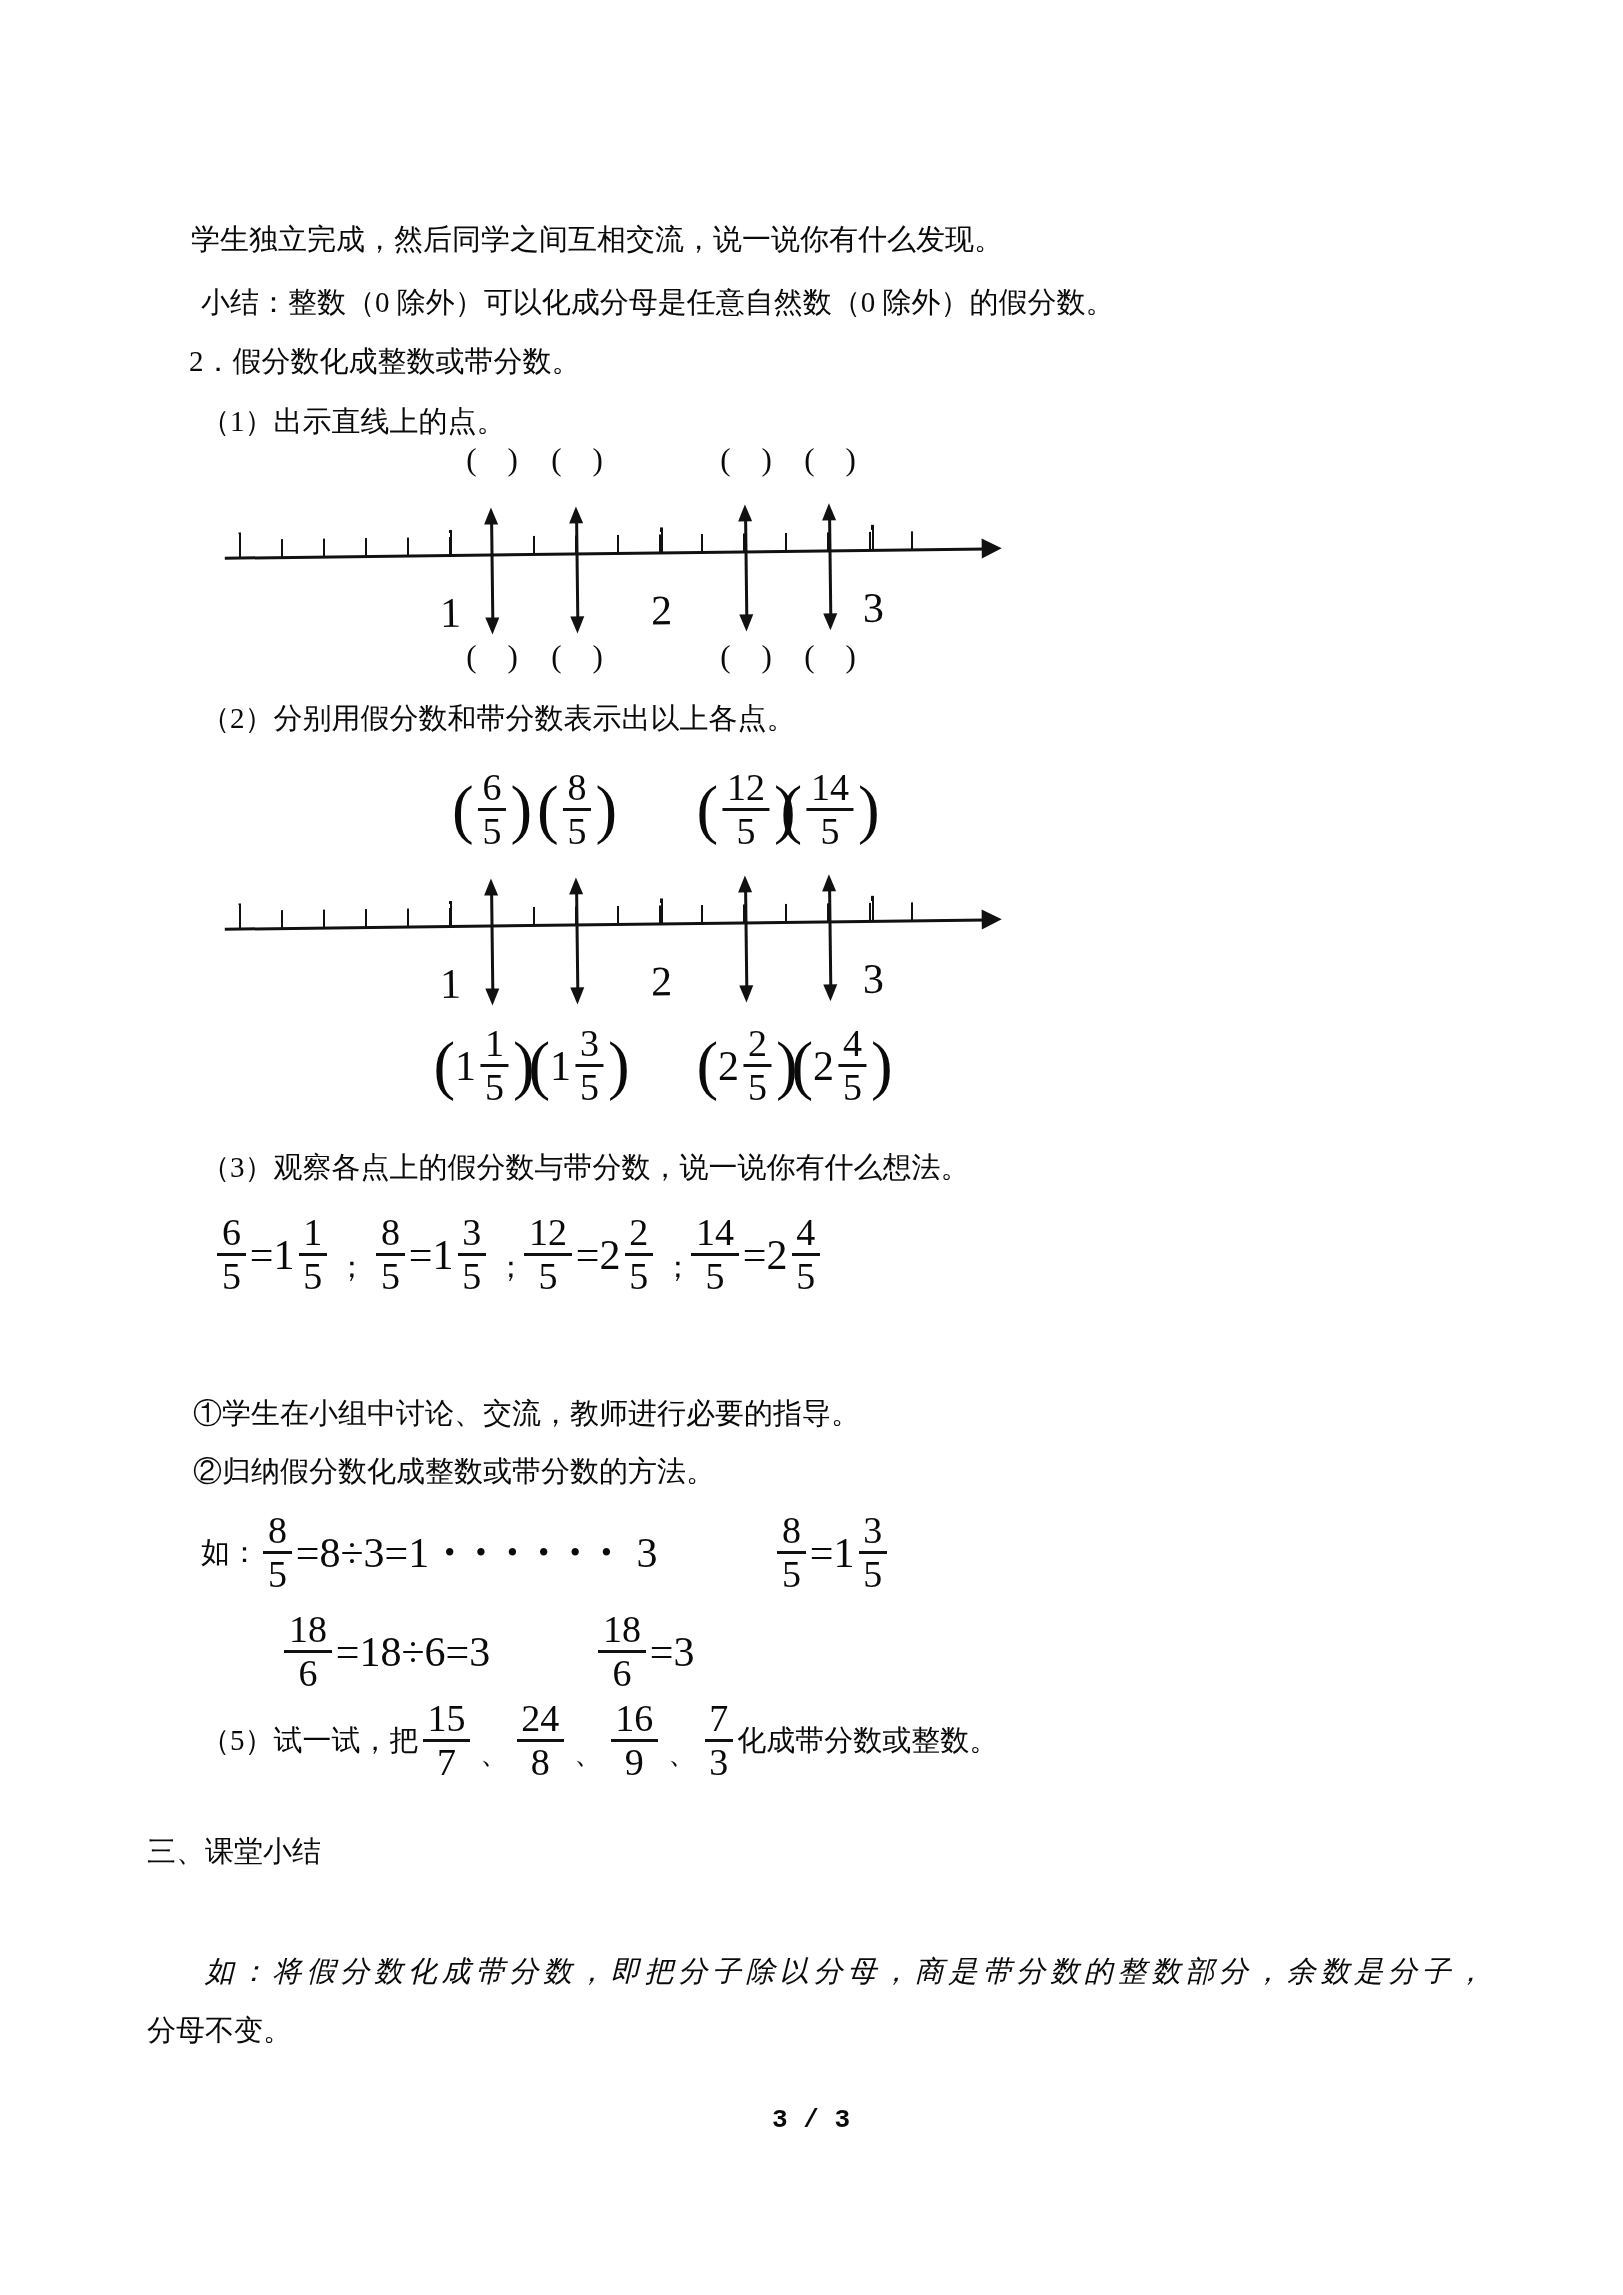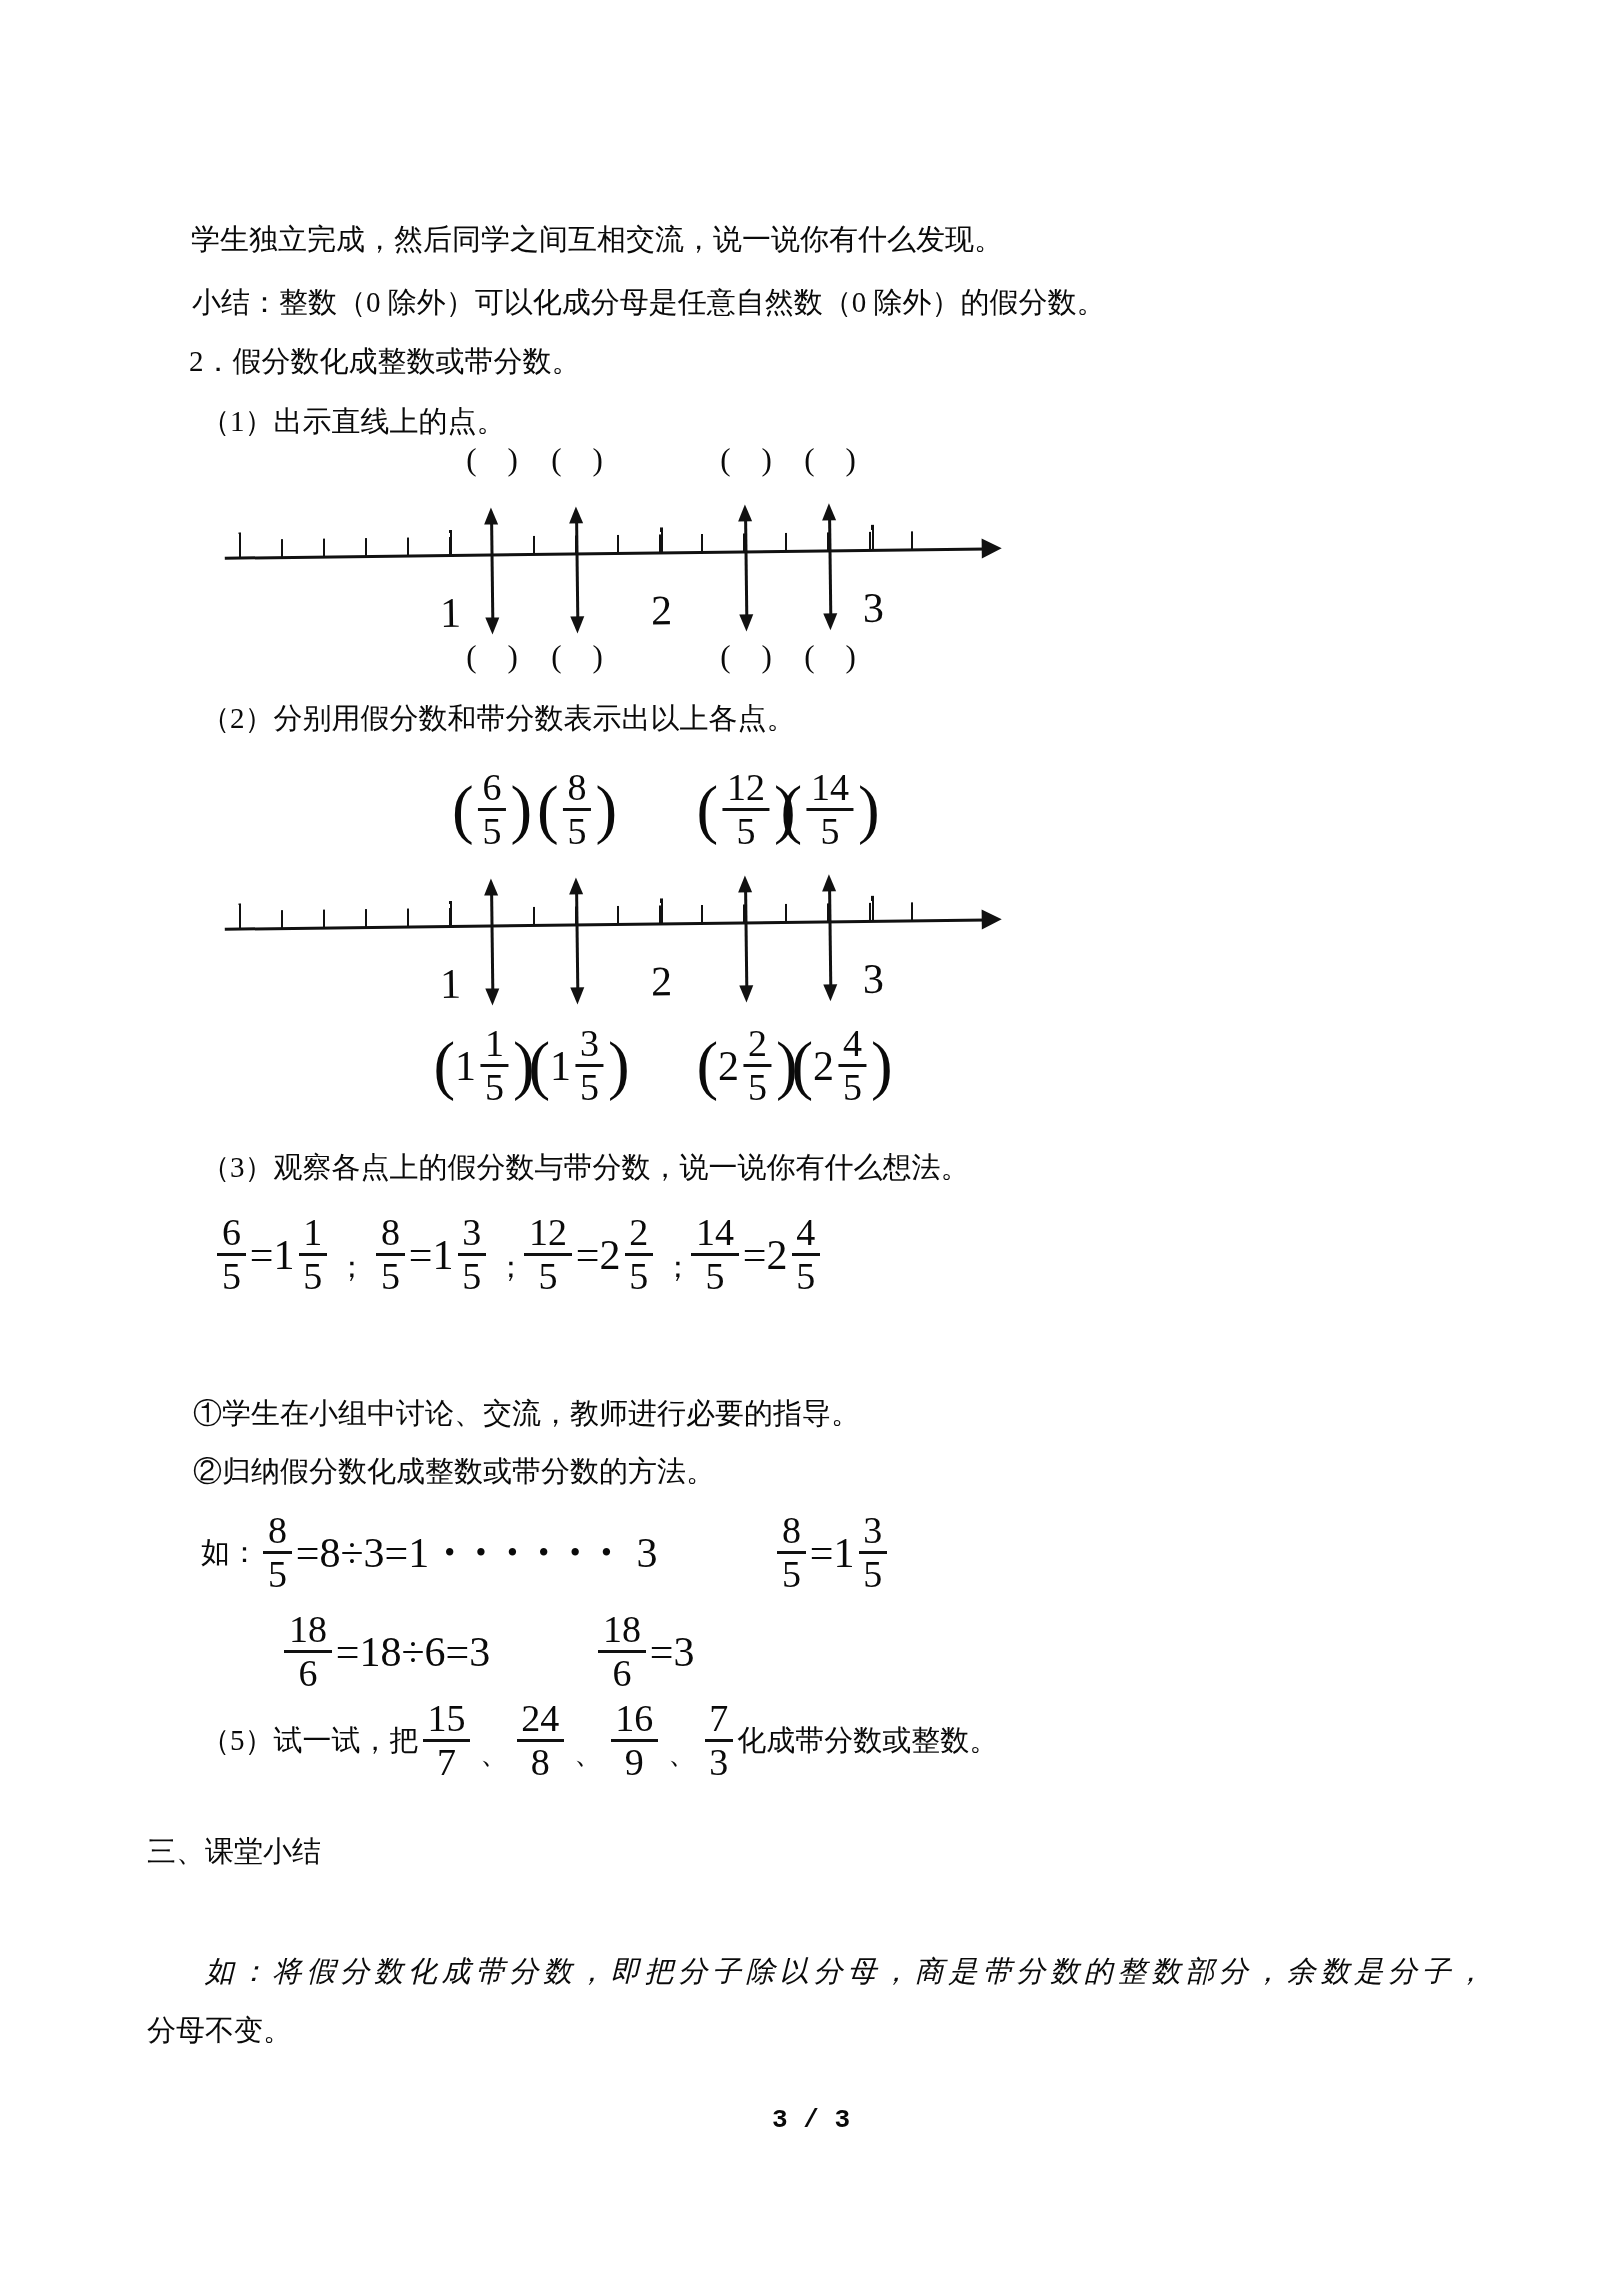--- a/index.html
+++ b/index.html
@@ -48,21 +48,21 @@
 
   .footer { position:absolute; left:811px; top:2105px; transform:translateX(-50%);
             font-family:Liberation Mono, monospace; font-weight:bold; font-size:26px; }
 </style>
 </head>
 <body>
 
 <div class="page">
 
   <div class="txt" style="left:191px;top:223px">学生独立完成，然后同学之间互相交流，说一说你有什么发现。</div>
-  <div class="txt" style="left:192px;top:286px">小结：整数（0 除外）可以化成分母是任意自然数（0 除外）的假分数。</div>
+  <div class="txt" style="left:201px;top:286px">小结：整数（0 除外）可以化成分母是任意自然数（0 除外）的假分数。</div>
   <div class="txt" style="left:189px;top:345px">2．假分数化成整数或带分数。</div>
   <div class="txt" style="left:201px;top:405px">（1）出示直线上的点。</div>
 
   <span class="parens" style="left:492px;top:442px">(    )</span>
   <span class="parens" style="left:577px;top:442px">(    )</span>
   <span class="parens" style="left:746px;top:442px">(    )</span>
   <span class="parens" style="left:830px;top:442px">(    )</span>
 
   <div class="numline" style="left:225px;top:505px">
     <div class="nl-line"></div>

